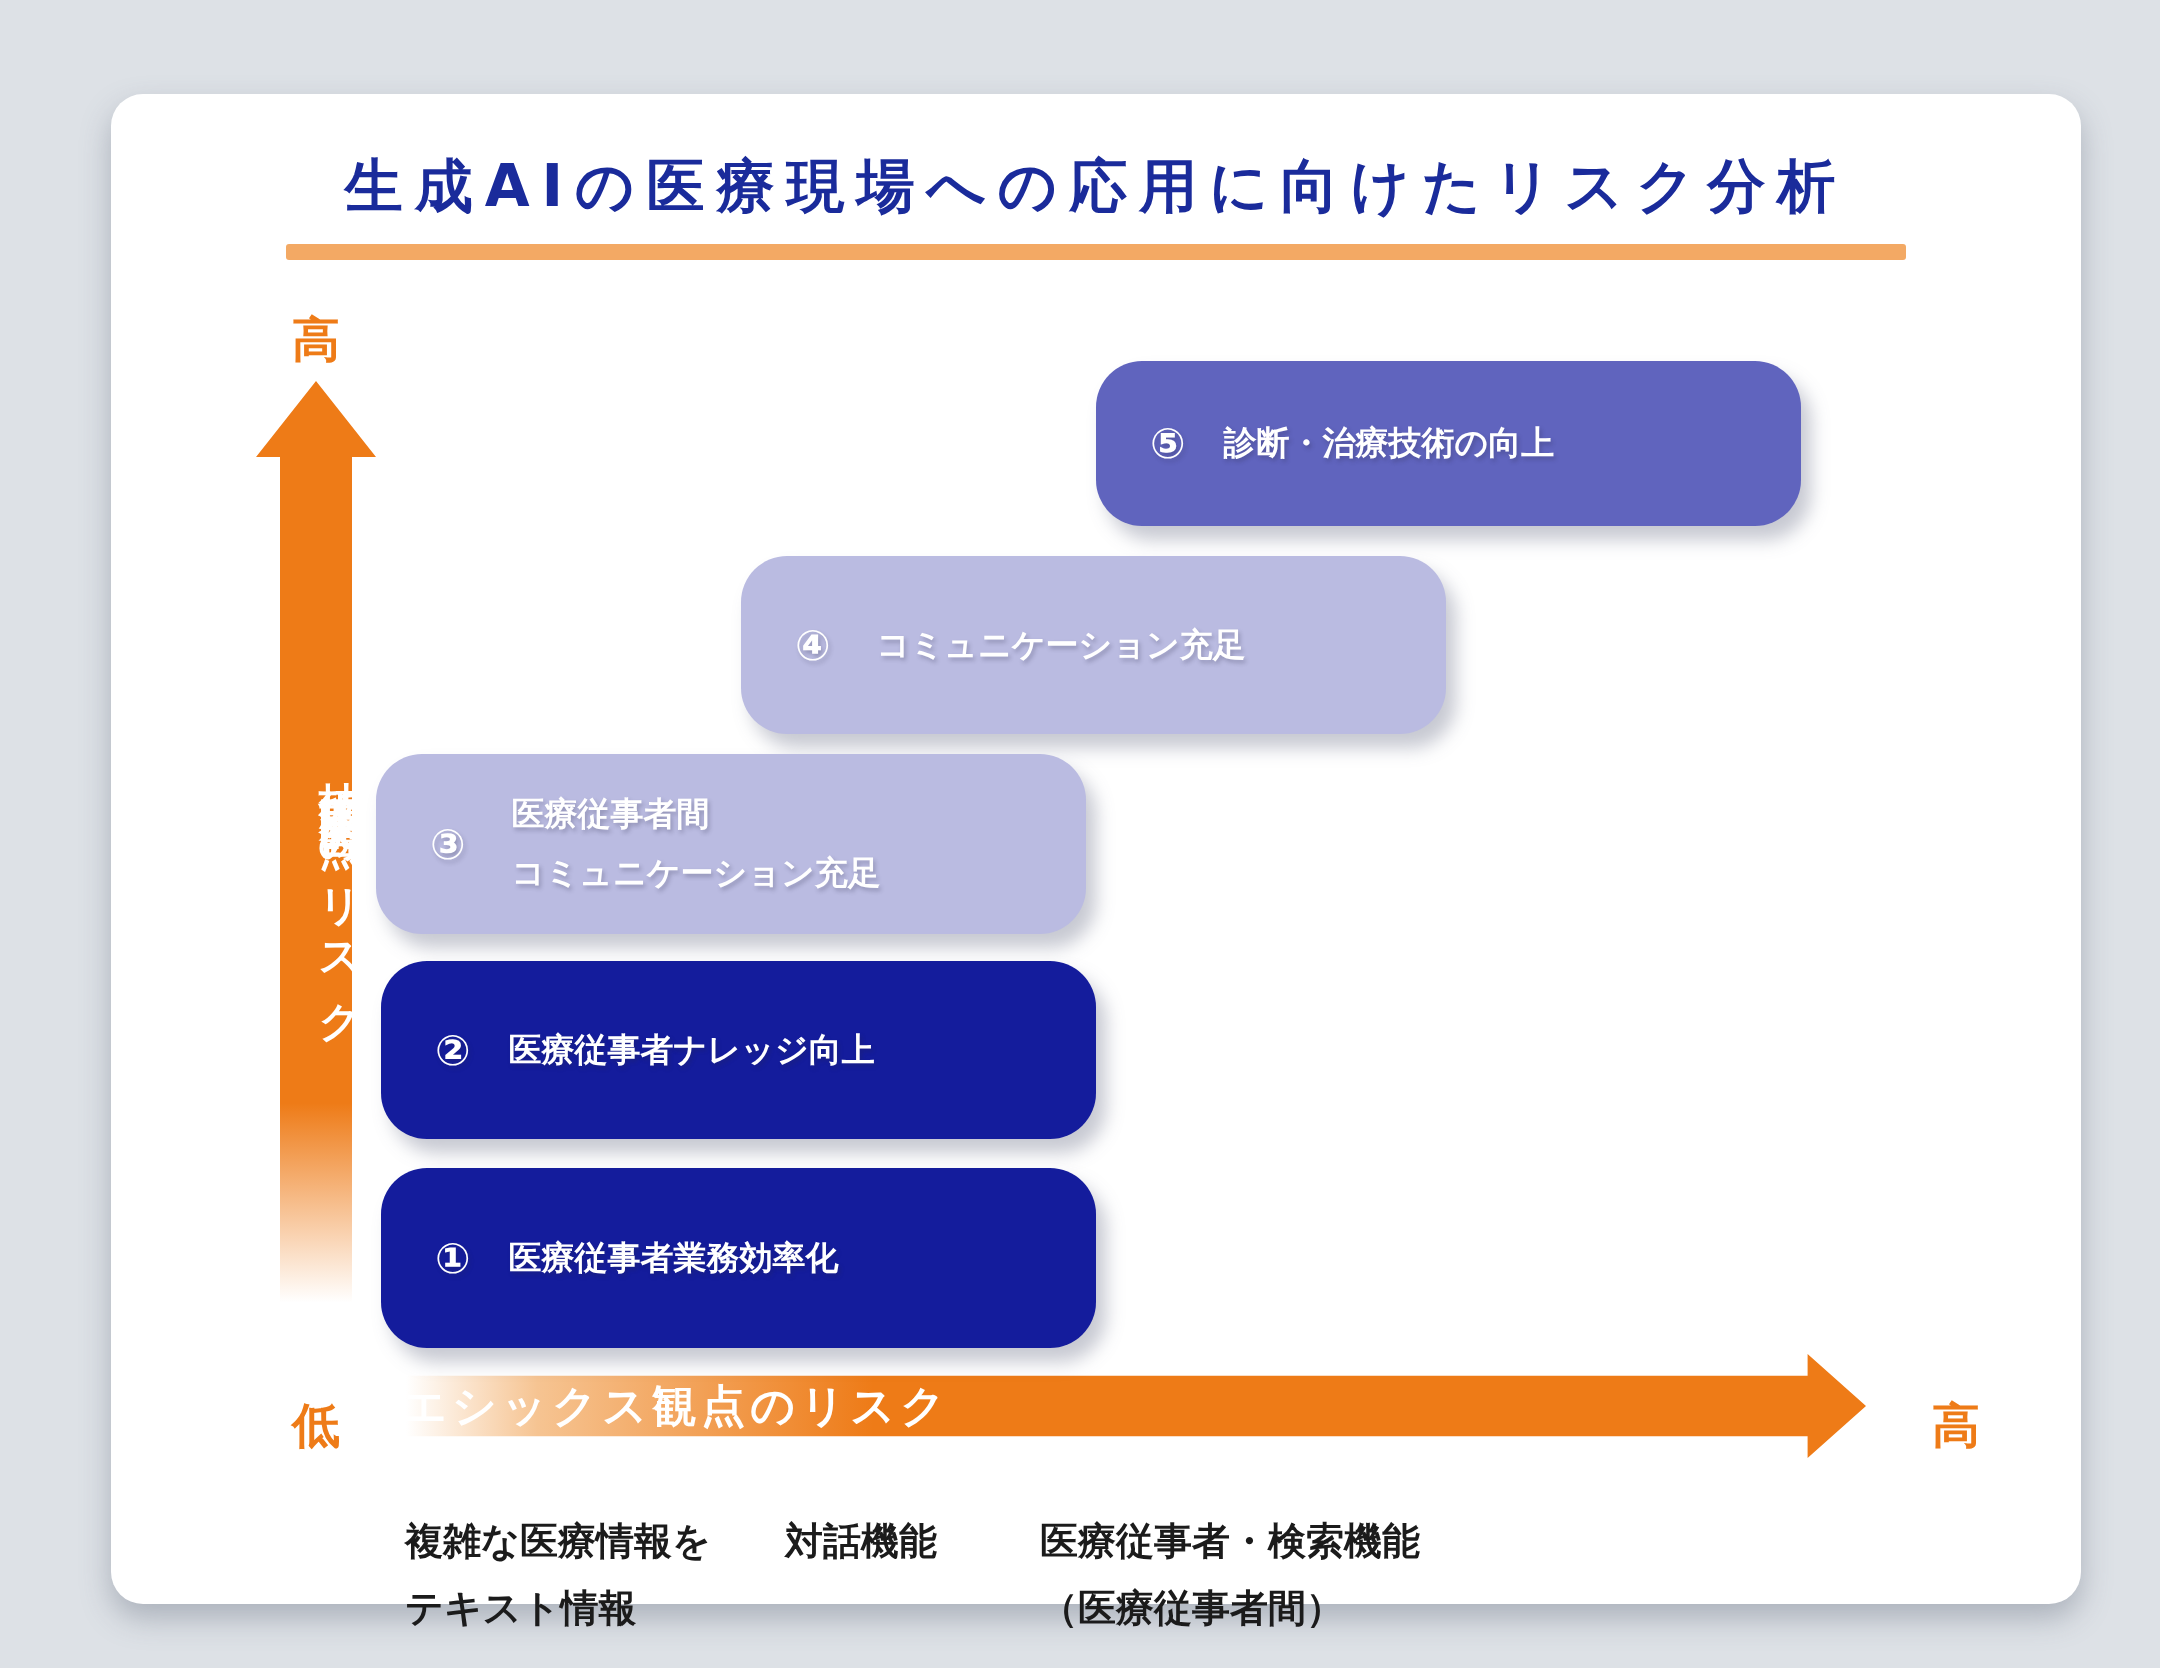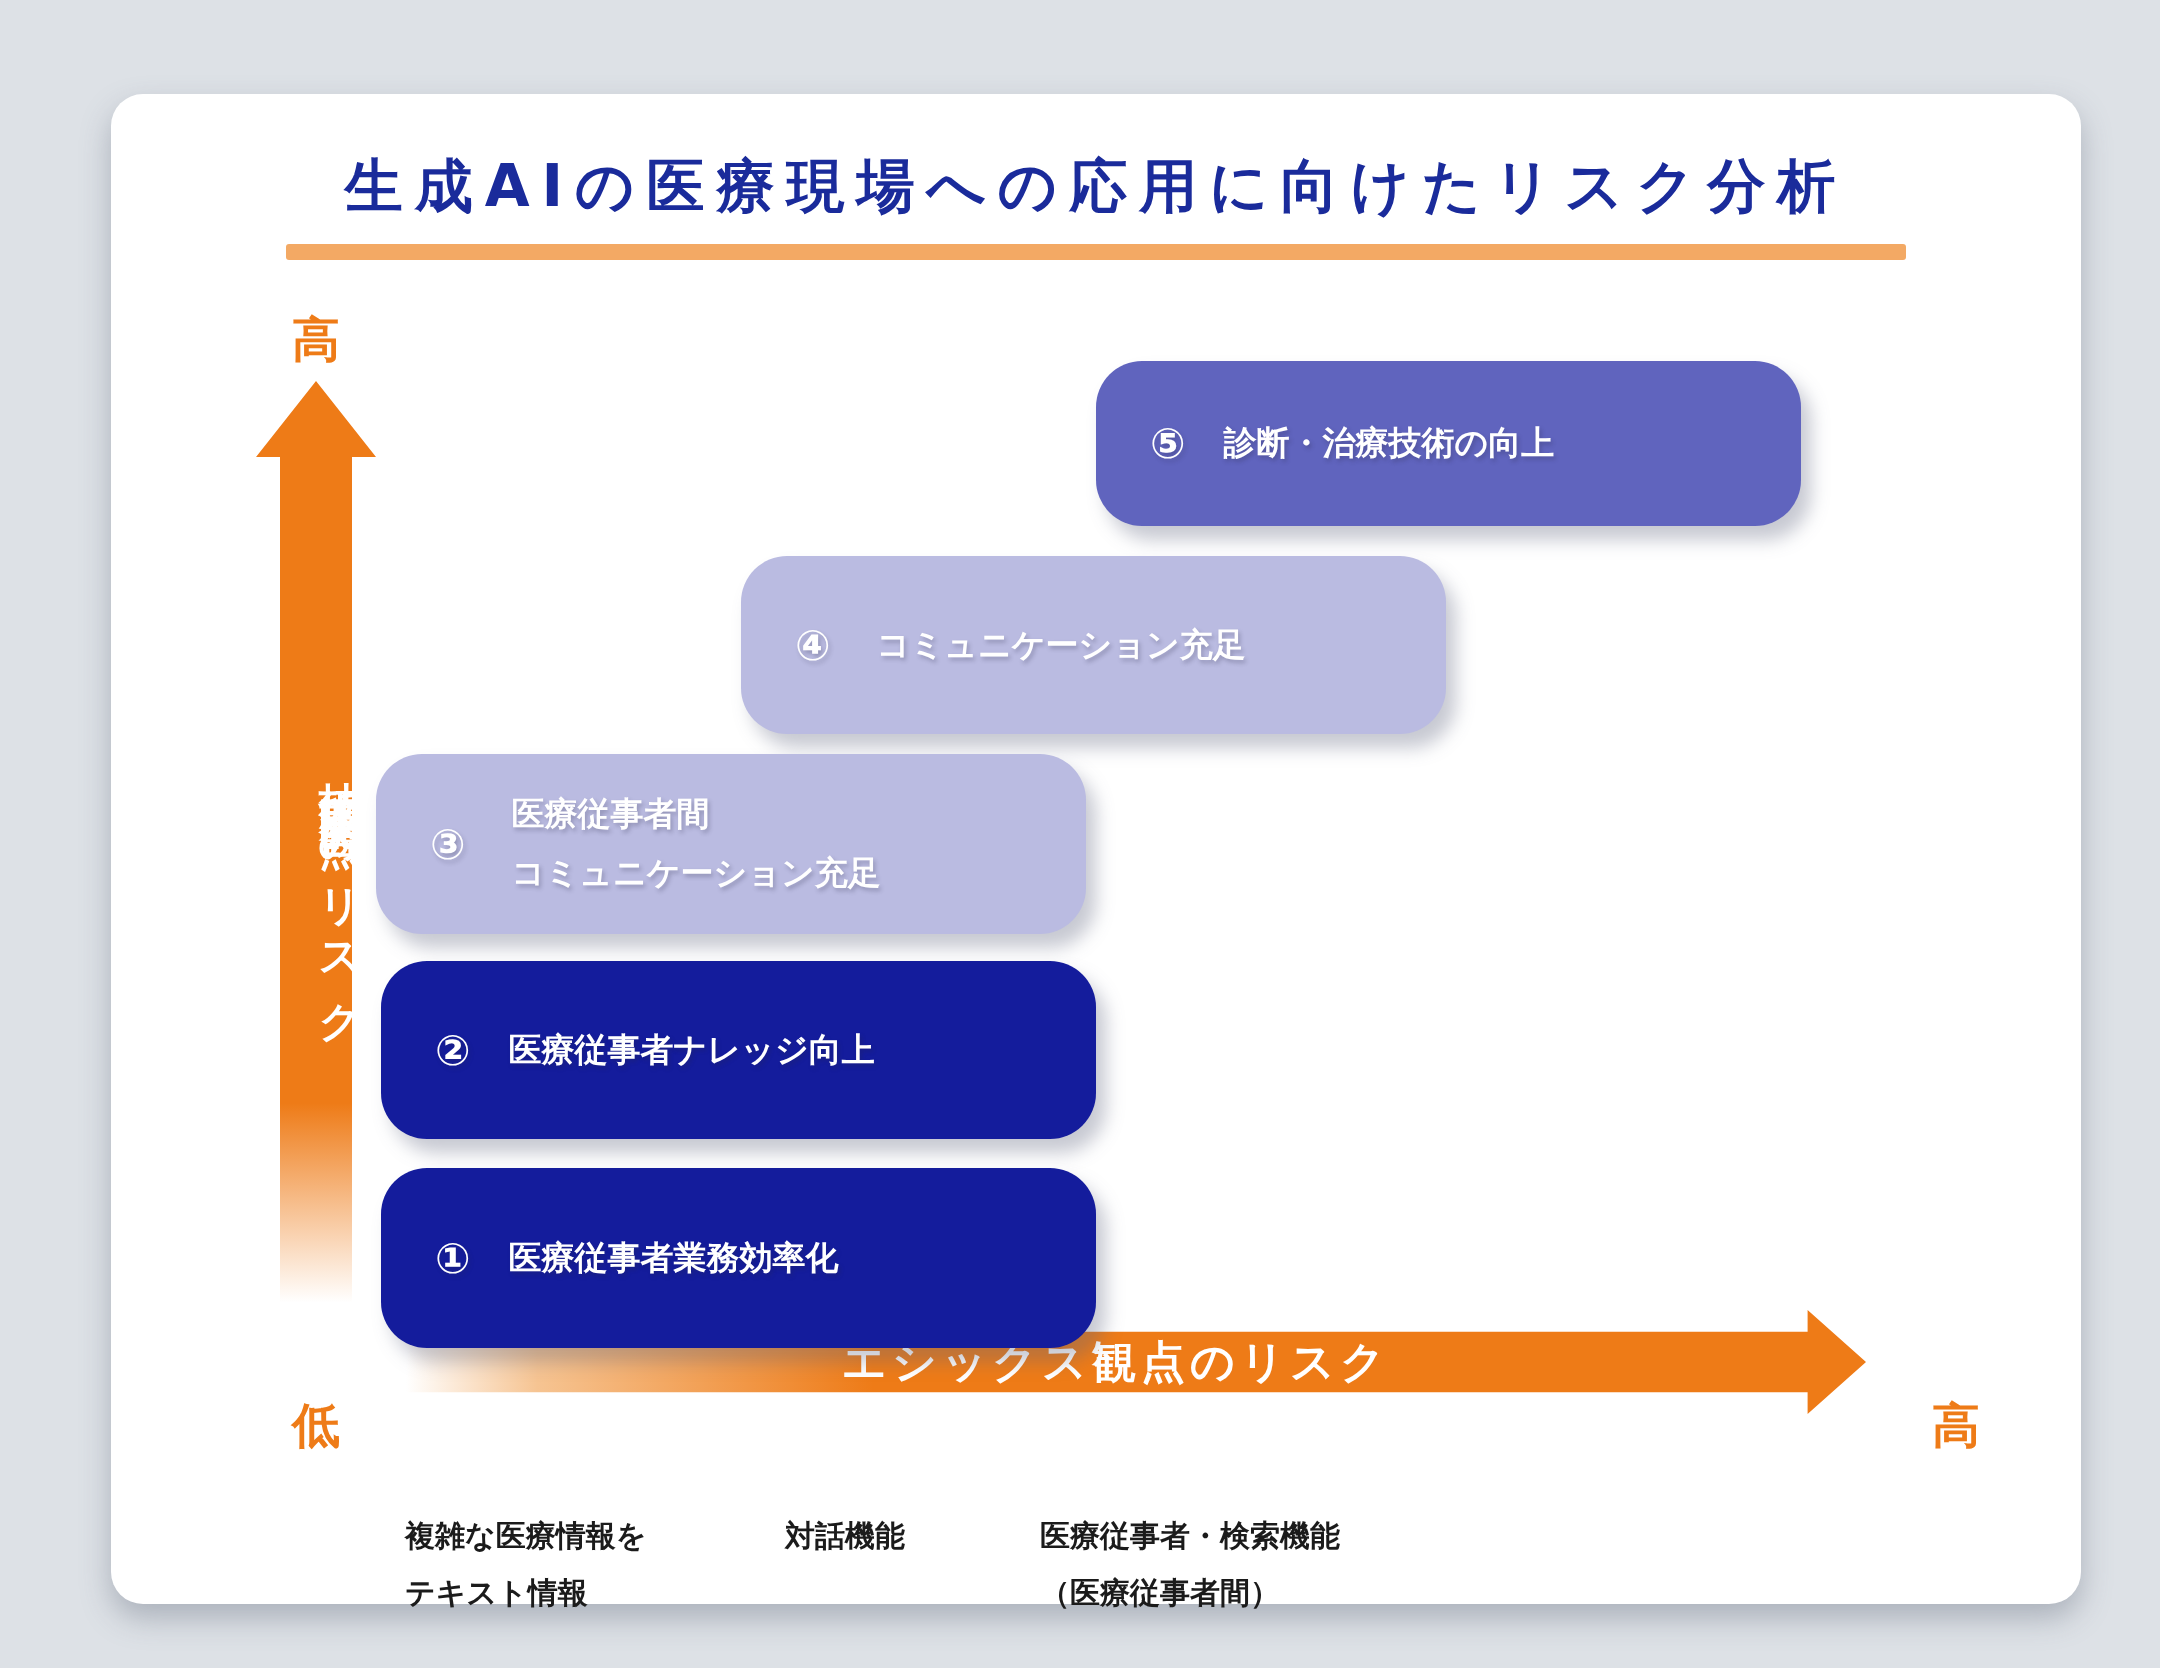--- a/index.html
+++ b/index.html
@@ -20,24 +20,24 @@
   .high-right{ left:1785px; top:1292px; width:120px; }
 
   .v-arrow { position:absolute; left:145px; top:287px; width:120px; height:950px;
              background:linear-gradient(to bottom, #ee7b17 0%, #ee7b17 76%, rgba(238,123,23,0) 97%);
              clip-path:polygon(50% 0, 100% 8%, 80% 8%, 80% 100%, 20% 100%, 20% 8%, 0 8%); }
   .v-axis-text { position:absolute; left:145px; top:455px; width:120px; height:680px;
              display:flex; justify-content:center; align-items:flex-start;
              writing-mode:vertical-rl; text-orientation:upright;
              font-size:42px; font-weight:800; color:#ffffff; letter-spacing:9px; }
 
-  .h-arrow { position:absolute; left:295px; top:1216px; width:1460px; height:104px;
+  .h-arrow { position:absolute; left:295px; top:1260px; width:1460px; height:104px;
              background:linear-gradient(to right, rgba(238,123,23,0) 0%, #f6c492 9%, #ee7b17 32%);
              clip-path:polygon(0 21%, 96% 21%, 96% 0, 100% 50%, 96% 100%, 96% 79%, 0 79%);
-             display:flex; align-items:center; justify-content:center; }
+             display:flex; align-items:center; justify-content:flex-start; }
   .h-axis-text { font-size:44px; font-weight:800; color:#ffffff; letter-spacing:5px;
              transform:translateX(-20px); }
 
   .box { position:absolute; display:flex; align-items:center; gap:22px;
          padding-left:46px; border-radius:46px;
          box-shadow:10px 14px 18px rgba(95,100,125,.35); }
   .navy     { background:#141c9c; color:#ffffff; }
   .lavender { background:#babbe1; color:#ffffff; }
   .purple   { background:#6064be; color:#ffffff; }
   .box .num  { font-size:42px; font-weight:800; text-shadow:2px 3px 4px rgba(40,40,70,.28); }
@@ -48,21 +48,21 @@
   .box2 { left:270px; top:867px;  width:715px; height:178px; }
   .box3 { left:265px; top:660px;  width:710px; height:180px; }
   .box4 { left:630px; top:462px;  width:705px; height:178px; }
   .box5 { left:985px; top:267px;  width:705px; height:165px; }
 
   .legend-item { position:absolute; top:1398px; display:flex; align-items:center; gap:20px; }
   .legend-item.li1 { left:270px; }
   .legend-item.li2 { left:650px; }
   .legend-item.li3 { left:905px; }
   .legend-lines { display:flex; flex-direction:column; }
-  .legend-lines span { font-size:30px; line-height:1.35; color:#1b1b1b; font-weight:600; }
+  .legend-lines span { font-size:38px; line-height:1.35; color:#1b1b1b; font-weight:600; }
   span:empty { display:none; }
 </style>
 </head>
 <body>
 
 <div class="stage">
   <div class="card">
 
     <h1 class="title">生成AIの医療現場への応用に向けたリスク分析</h1>
     <div class="title-underline"></div>

